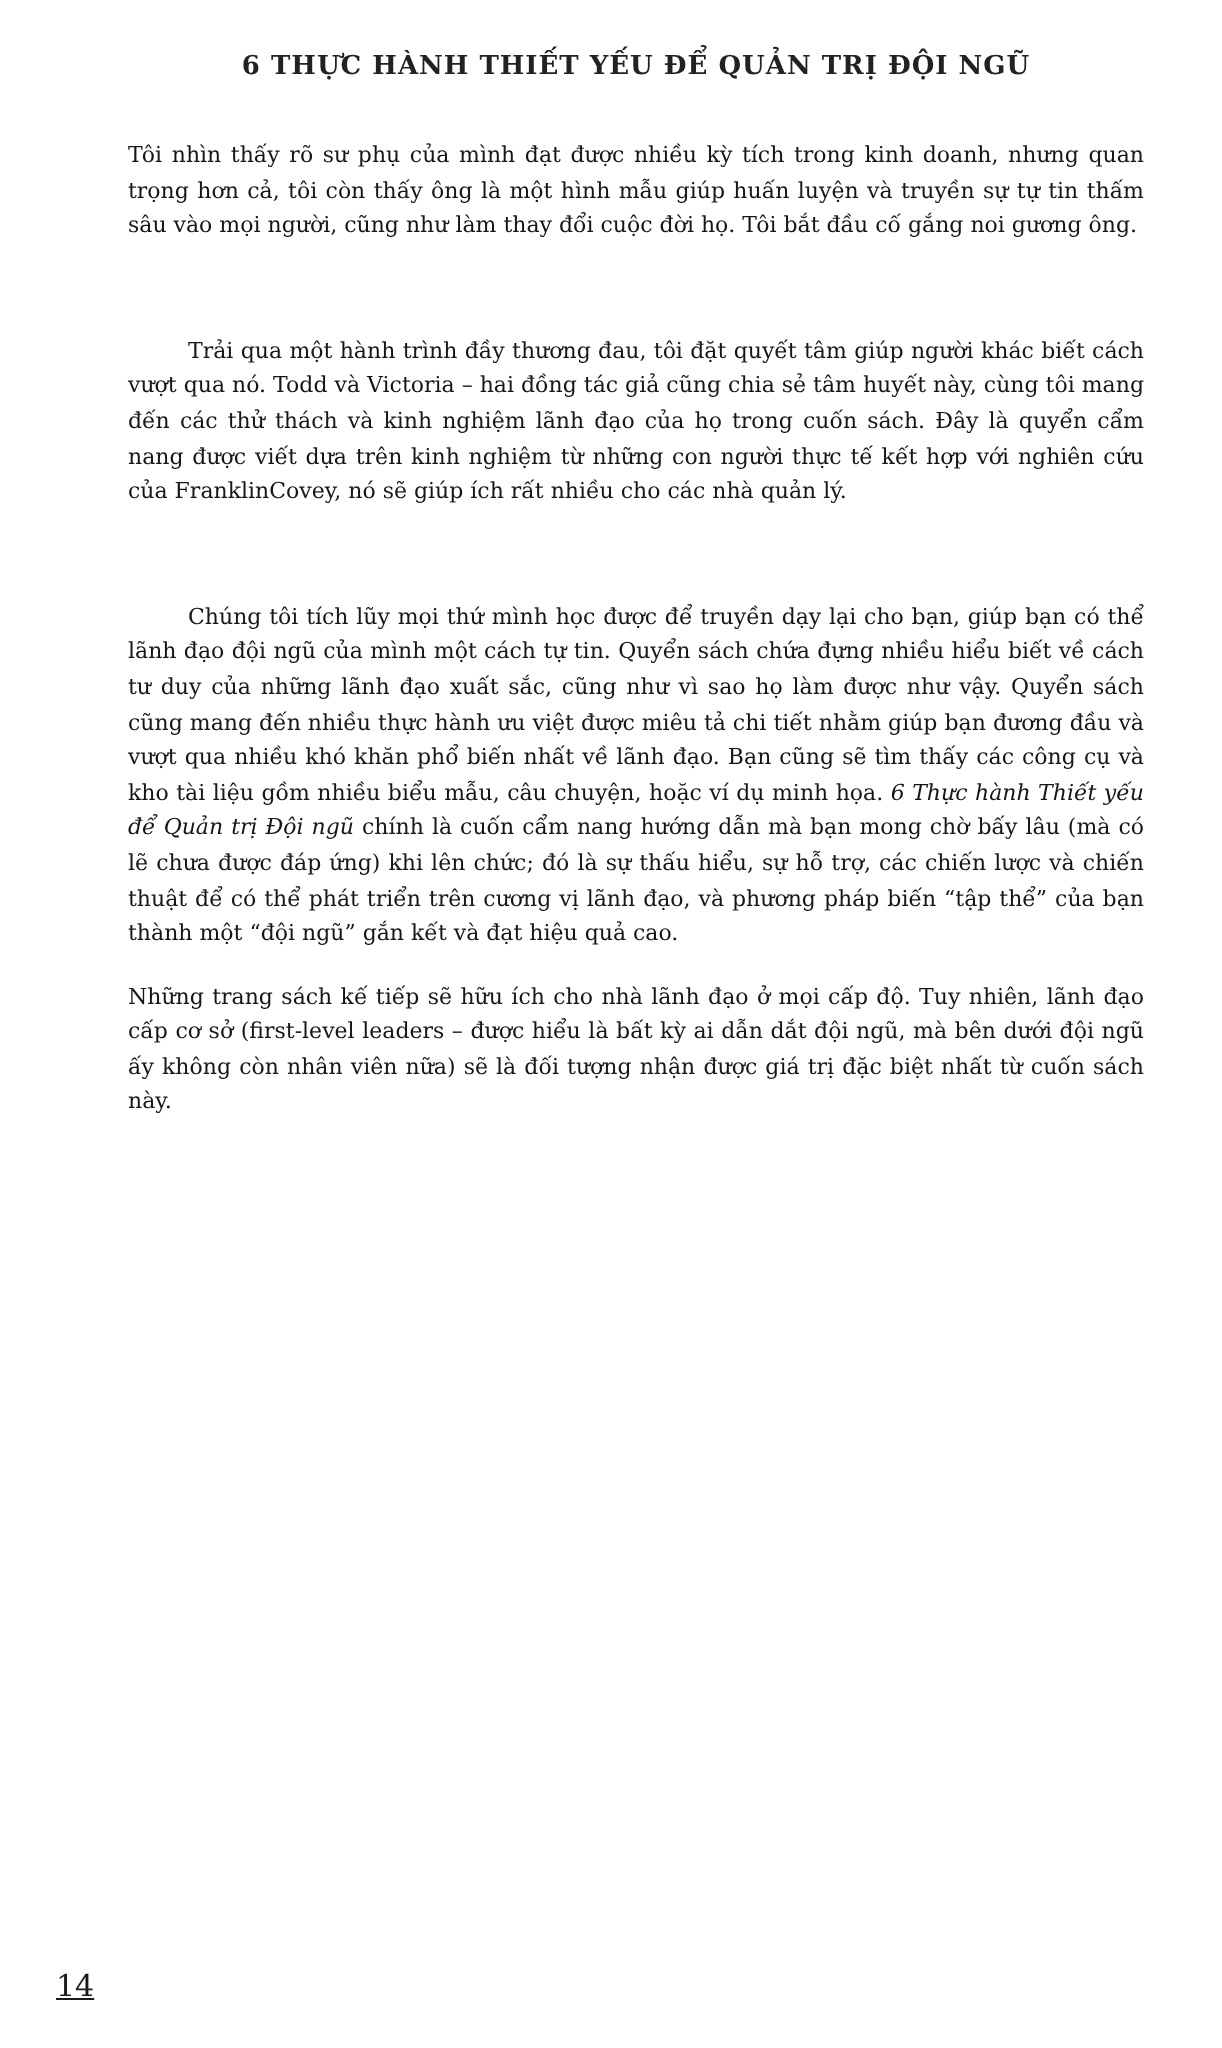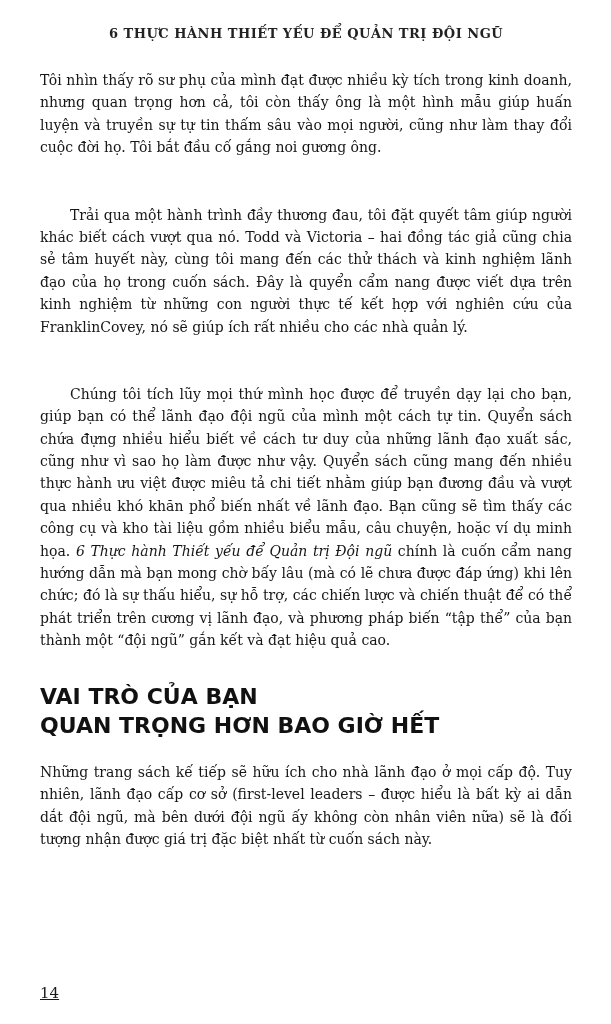--- a/index.html
+++ b/index.html
@@ -11,35 +11,35 @@
     width: 611px;
     height: 1024px;
     font-family: "DejaVu Serif", "Liberation Serif", serif;
     color: #1a1a1a;
   }
   .page {
     position: relative;
     box-sizing: border-box;
     width: 611px;
     height: 1024px;
-    padding: 20px 39px 0 40px;
+    padding: 20px 39px 0 64px;
     overflow: hidden;
     background: #ffffff;
   }
   .running-head {
     text-align: center;
     font-size: 13px;
     font-weight: bold;
     letter-spacing: 0.5px;
     color: #222222;
     margin: 6px 0 28px 0;
     white-space: nowrap;
   }
   .para {
-    font-size: 14px;
+    font-size: 11px;
     line-height: 1.6;
     text-align: justify;
     margin: 0 0 14px 0;
     color: #161616;
   }
   .para.indent {
     text-indent: 30px;
     margin-top: 45px;
   }
   .para em {
@@ -51,42 +51,38 @@
     font-weight: bold;
     line-height: 1.35;
     color: #111111;
     margin: 30px 0 20px 0;
   }
   .section-heading .line {
     display: block;
   }
   .page-number {
     position: absolute;
-    left: 40px;
+    left: 28px;
     bottom: 22px;
     font-size: 15px;
     color: #1a1a1a;
     text-decoration: underline;
   }
 </style>
 </head>
 <body>
 
 <div class="page">
 
   <div class="running-head">6 THỰC HÀNH THIẾT YẾU ĐỂ QUẢN TRỊ ĐỘI NGŨ</div>
 
   <p class="para">Tôi nhìn thấy rõ sư phụ của mình đạt được nhiều kỳ tích trong kinh doanh, nhưng quan trọng hơn cả, tôi còn thấy ông là một hình mẫu giúp huấn luyện và truyền sự tự tin thấm sâu vào mọi người, cũng như làm thay đổi cuộc đời họ. Tôi bắt đầu cố gắng noi gương ông.</p>
 
   <p class="para indent">Trải qua một hành trình đầy thương đau, tôi đặt quyết tâm giúp người khác biết cách vượt qua nó. Todd và Victoria – hai đồng tác giả cũng chia sẻ tâm huyết này, cùng tôi mang đến các thử thách và kinh nghiệm lãnh đạo của họ trong cuốn sách. Đây là quyển cẩm nang được viết dựa trên kinh nghiệm từ những con người thực tế kết hợp với nghiên cứu của FranklinCovey, nó sẽ giúp ích rất nhiều cho các nhà quản lý.</p>
 
   <p class="para indent"><span>Chúng tôi tích lũy mọi thứ mình học được để truyền dạy lại cho bạn, giúp bạn có thể lãnh đạo đội ngũ của mình một cách tự tin. Quyển sách chứa đựng nhiều hiểu biết về cách tư duy của những lãnh đạo xuất sắc, cũng như vì sao họ làm được như vậy. Quyển sách cũng mang đến nhiều thực hành ưu việt được miêu tả chi tiết nhằm giúp bạn đương đầu và vượt qua nhiều khó khăn phổ biến nhất về lãnh đạo. Bạn cũng sẽ tìm thấy các công cụ và kho tài liệu gồm nhiều biểu mẫu, câu chuyện, hoặc ví dụ minh họa. </span><em>6 Thực hành Thiết yếu để Quản trị Đội ngũ</em><span> chính là cuốn cẩm nang hướng dẫn mà bạn mong chờ bấy lâu (mà có lẽ chưa được đáp ứng) khi lên chức; đó là sự thấu hiểu, sự hỗ trợ, các chiến lược và chiến thuật để có thể phát triển trên cương vị lãnh đạo, và phương pháp biến “tập thể” của bạn thành một “đội ngũ” gắn kết và đạt hiệu quả cao.</span></p>
 
-  <h2 class="section-heading">
-    <span class="line">VAI TRÒ CỦA BẠN</span>
-    <span class="line">QUAN TRỌNG HƠN BAO GIỜ HẾT</span>
-  </h2>
 
   <p class="para">Những trang sách kế tiếp sẽ hữu ích cho nhà lãnh đạo ở mọi cấp độ. Tuy nhiên, lãnh đạo cấp cơ sở (first-level leaders – được hiểu là bất kỳ ai dẫn dắt đội ngũ, mà bên dưới đội ngũ ấy không còn nhân viên nữa) sẽ là đối tượng nhận được giá trị đặc biệt nhất từ cuốn sách này.</p>
 
   <div class="page-number">14</div>
 
 </div>
 
 </body></html>

